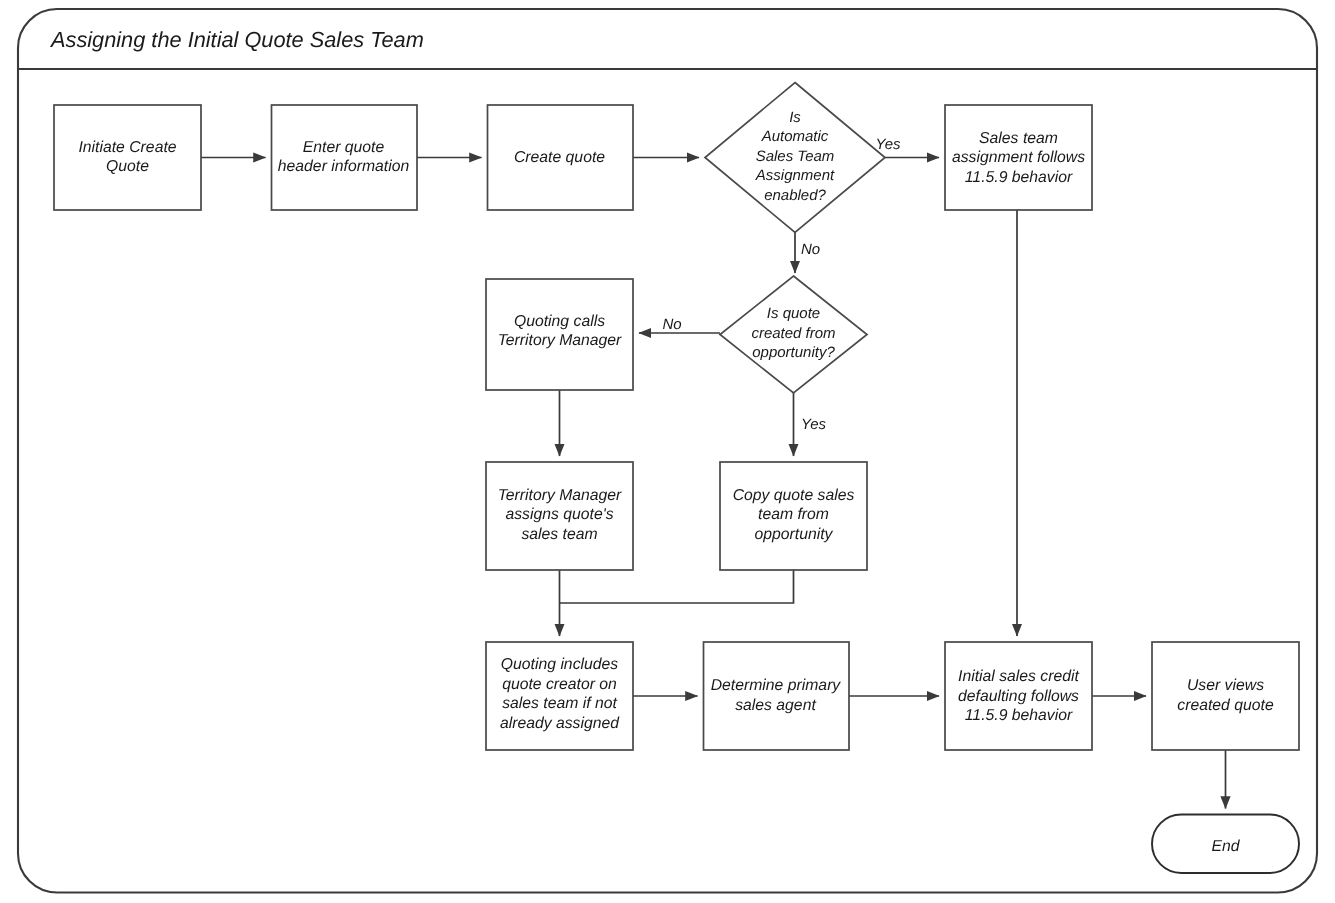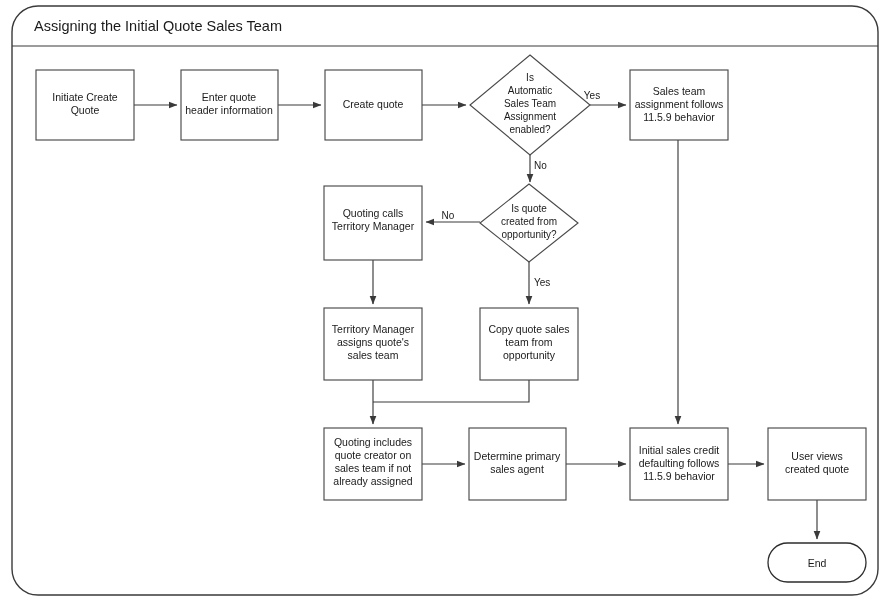--- a/index.html
+++ b/index.html
@@ -10,20 +10,21 @@
   body {
     width: 890px;
     height: 602px;
     font-family: "Liberation Sans", sans-serif;
     overflow: hidden;
   }
   #diagram-root {
     position: relative;
     width: 890px;
     height: 602px;
+    font-style: italic;
   }
   svg#flowchart {
     display: block;
     width: 890px;
     height: 602px;
   }
   .frame-outline {
     fill: #ffffff;
     stroke: #3a3a3a;
     stroke-width: 1.4;

